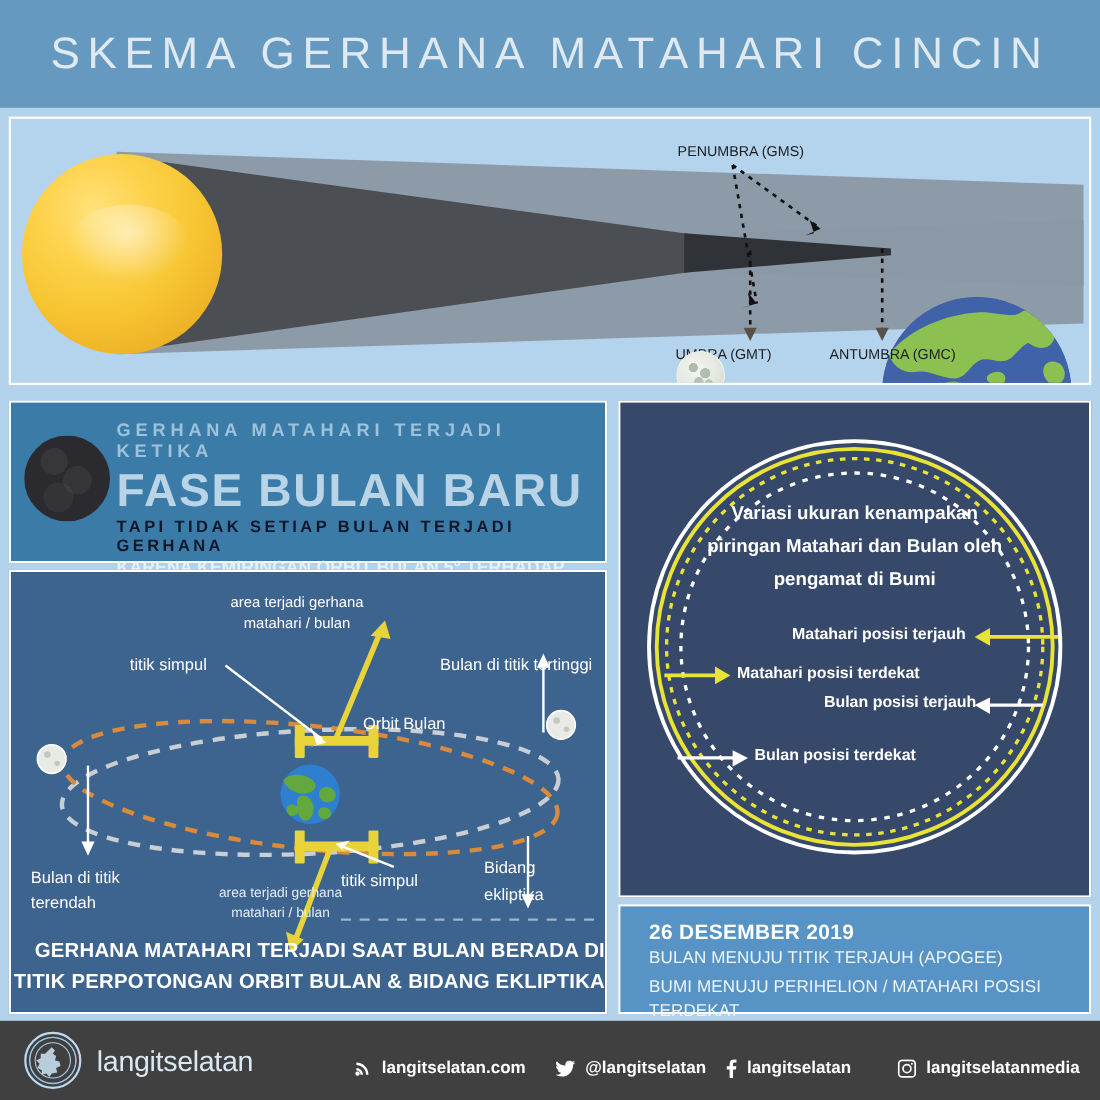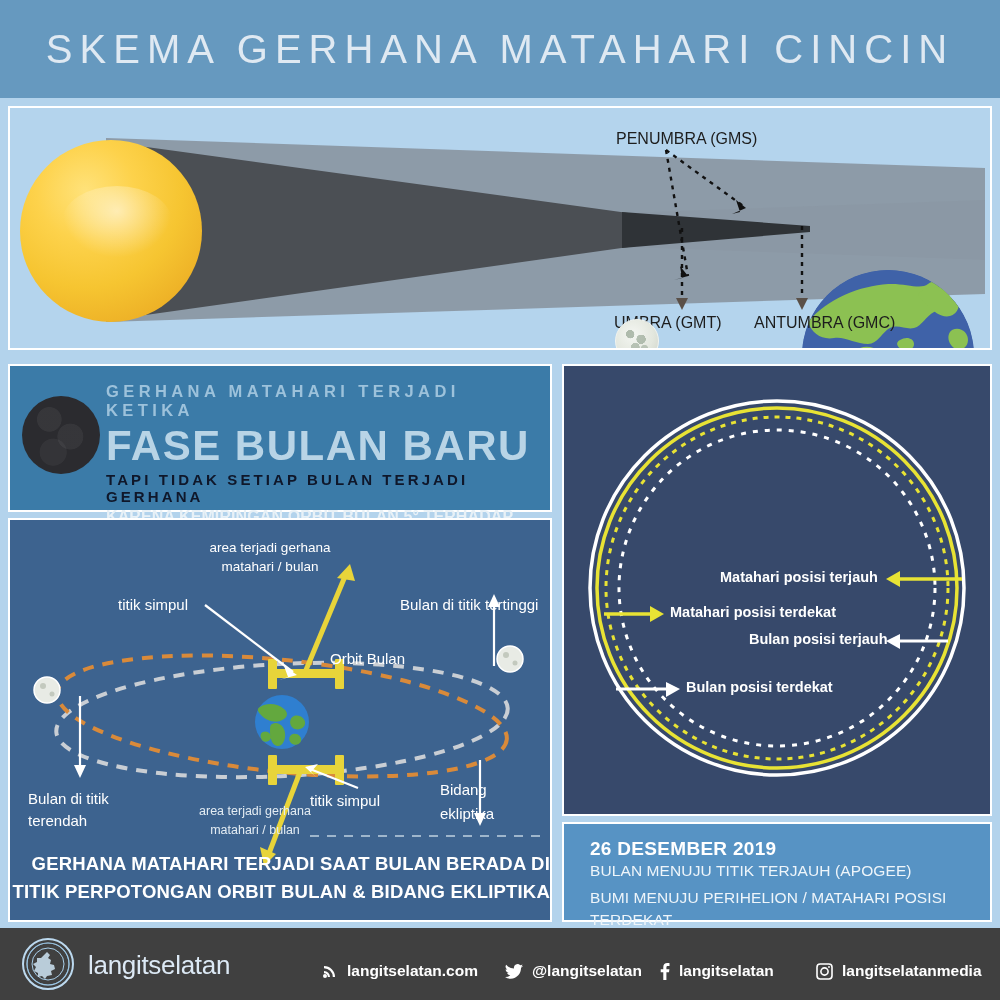--- a/index.html
+++ b/index.html
@@ -49,21 +49,21 @@
       radial-gradient(circle at 62% 45%, rgba(120,140,118,.5) 0 16%, transparent 17%),
       radial-gradient(circle at 45% 68%, rgba(120,140,118,.45) 0 14%, transparent 15%),
       radial-gradient(circle at 72% 72%, rgba(120,140,118,.4) 0 10%, transparent 11%);
   }
   .earth-top {
     position:absolute; left:792px; top:162px; width:172px; height:172px;
     border-radius:50%; background:#3f62a8; overflow:hidden;
   }
   .earth-top svg { position:absolute; left:0; top:0; }
 
-  .lbl-dark { font-size:16px; color:#1d1d1d; white-space:nowrap; }
+  .lbl-dark { font-size:13px; color:#1d1d1d; white-space:nowrap; }
   .lbl-penumbra { position:absolute; left:614px; top:134px; }
 
   
   .panel-fase {
     position:absolute; left:8px; top:364px; width:544px; height:148px;
     background:#3b7ba8; border:2px solid #ffffff;
   }
   .newmoon {
     position:absolute; left:12px; top:30px; width:78px; height:78px;
     border-radius:50%; background:#2b2b2f;
@@ -321,20 +321,25 @@
       <polygon points="100,248 86,240 86,256" fill="#e8e334"></polygon>
 
       <g stroke="#ffffff" stroke-width="3" fill="none">
         <path d="M384,275 L330,275"></path>
         <path d="M52,323 L108,323"></path>
       </g>
       <polygon points="322,275 336,268 336,283" fill="#ffffff"></polygon>
       <polygon points="116,323 102,316 102,331" fill="#ffffff"></polygon>
     </svg>
 
+    <div class="circles-title">
+      <div>Variasi ukuran kenampakan</div>
+      <div>piringan Matahari dan Bulan oleh</div>
+      <div>pengamat di Bumi</div>
+    </div>
 
     <div class="ctxt" style="left:156px;top:203px;">Matahari posisi terjauh</div>
     <div class="ctxt" style="left:106px;top:238px;">Matahari posisi terdekat</div>
     <div class="ctxt" style="left:185px;top:265px;">Bulan posisi terjauh</div>
     <div class="ctxt" style="left:122px;top:313px;">Bulan posisi terdekat</div>
   </div>
 
   <div class="panel-date">
     <div class="date-title">26 DESEMBER 2019</div>
     <div class="date-line" style="margin-top:0">BULAN MENUJU TITIK TERJAUH (APOGEE)</div>

